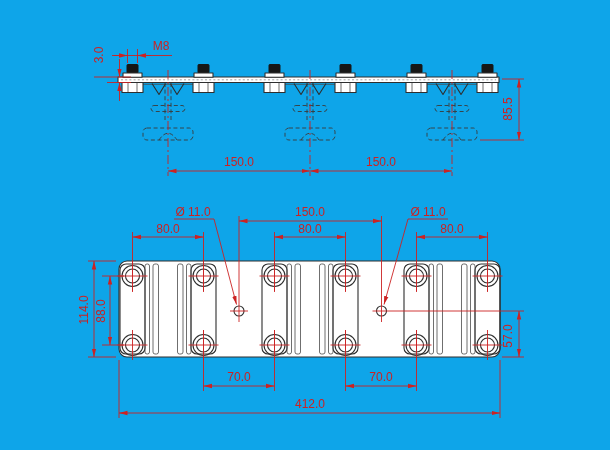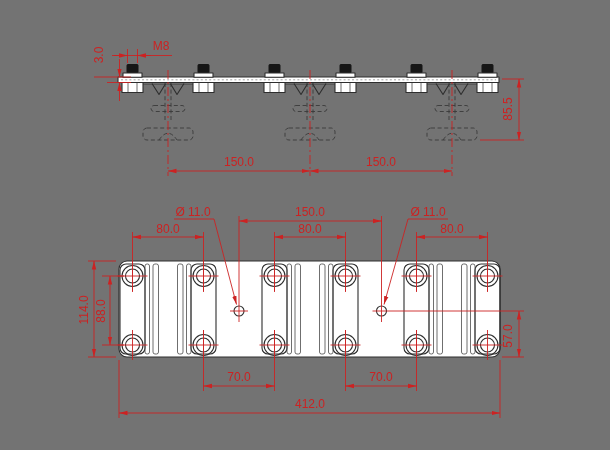--- a/index.html
+++ b/index.html
@@ -1,16 +1,16 @@
 <!DOCTYPE html>
 <html><head>
 <meta charset="utf-8">
 <style>
   html,body{margin:0;padding:0;background:#fff;}
-  .stage{position:relative;width:610px;height:450px;background:#737373;overflow:hidden;
+  .stage{position:relative;width:610px;height:450px;background:#0ea5e9;overflow:hidden;
          font-family:"Liberation Sans",sans-serif;}
   svg{position:absolute;left:0;top:0;}
   .blk{stroke:#2e2e2e;fill:none;stroke-width:1.1;stroke-linejoin:round;}
   .blkthin{stroke:#4a4a4a;fill:none;stroke-width:0.8;}
   .dash{stroke:#3a3a3a;fill:none;stroke-width:0.9;stroke-dasharray:4 2.6;}
   .red{stroke:#cc2222;fill:none;stroke-width:0.9;}
   .cl{stroke:#cc2222;fill:none;stroke-width:0.9;stroke-dasharray:9 3 2 3;}
   .white{fill:#ffffff;}
   .headfill{fill:#161616;stroke:#161616;}
   text.dim{fill:#cc2222;stroke:none;font:12px "Liberation Sans",sans-serif;text-anchor:middle;}

